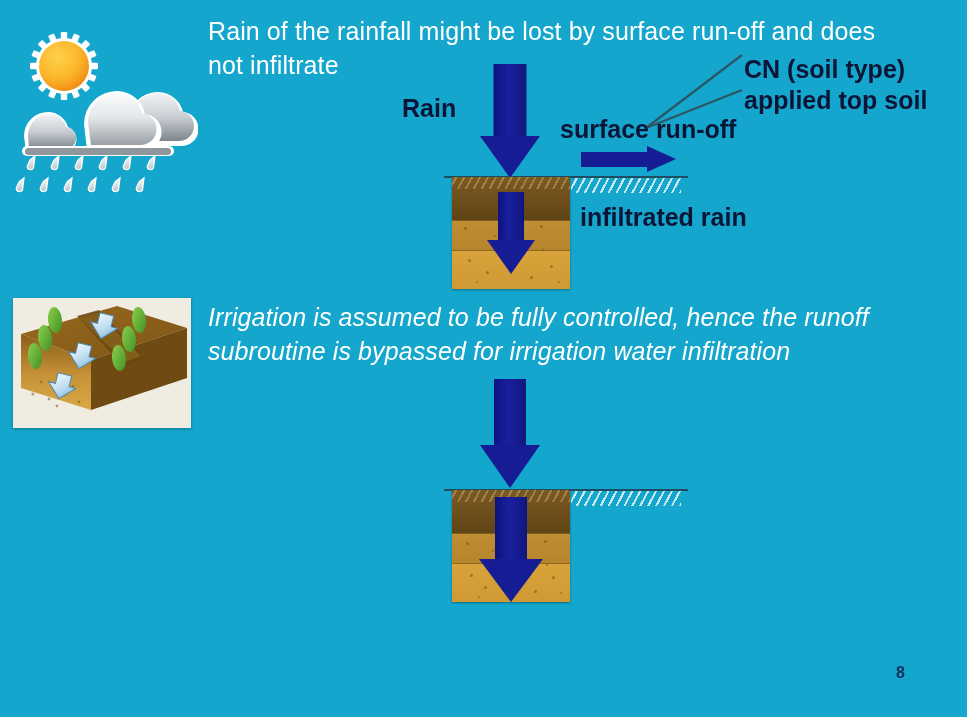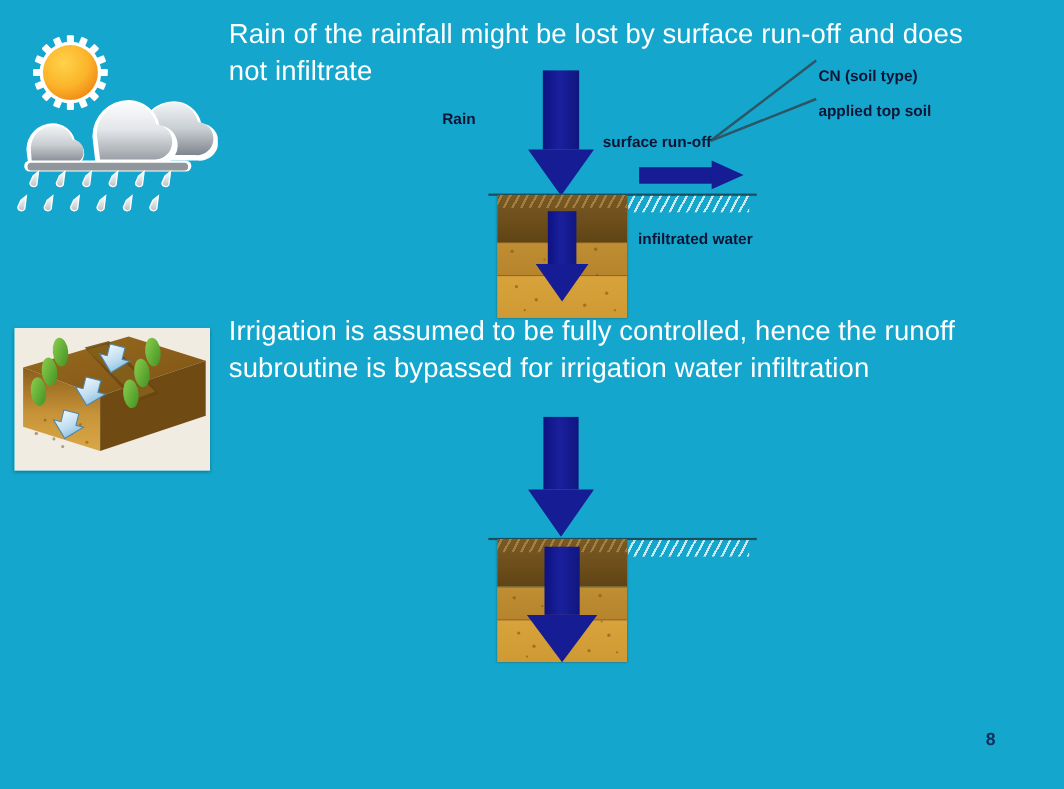--- a/index.html
+++ b/index.html
@@ -24,40 +24,40 @@
     color: #ffffff;
     font-size: 25px;
     line-height: 34px;
     font-weight: 400;
     letter-spacing: .1px;
     white-space: pre-line;
   }
   .dark-label {
     position: absolute;
     color: #0d1536;
-    font-size: 14px;
+    font-size: 25px;
     font-weight: bold;
     line-height: 28px;
     white-space: pre-line;
   }
   #page-number {
     position: absolute;
     right: 62px;
     bottom: 35px;
     color: #10305c;
     font-size: 16px;
     font-weight: bold;
   }
 
   
   #headline-rainfall { left: 208px; top: 14px; width: 680px; }
-  #headline-irrigation { left: 208px; top: 284px; width: 730px; }
+  #headline-irrigation { left: 208px; top: 300px; width: 730px; font-style: italic; }
 
   #label-rain { left: 402px; top: 94px; }
-  #label-surface-runoff { left: 548px; top: 115px; }
+  #label-surface-runoff { left: 560px; top: 115px; }
   #label-cn { left: 744px; top: 55px; }
   #label-wetness { left: 744px; top: 86px; }
   #label-infiltrated-rain { left: 580px; top: 203px; }
   #label-applied-irrigation { left: 552px; top: 392px; }
   #label-infiltrated-irrigation { left: 596px; top: 521px; }
 
   
   .soil-block {
     position: absolute;
     width: 118px;
@@ -346,21 +346,21 @@
     <div class="soil-speck" style="left:106px;top:104px;width:2px;height:2px"></div>
     <div class="soil-speck" style="left:24px;top:104px;width:2px;height:2px"></div>
     <div class="soil-speck" style="left:90px;top:72px;width:2px;height:2px"></div>
   </div>
 
   <div class="arrow-down" id="arrow-infiltrated-rain">
     <div class="arrow-shaft"></div>
     <div class="arrow-head"></div>
   </div>
 
-  <div class="dark-label" id="label-infiltrated-rain">infiltrated water</div>
+  <div class="dark-label" id="label-infiltrated-rain">infiltrated rain</div>
 
   <div id="irrigation-field-icon">
     <svg viewBox="0 0 178 130" width="178" height="130" aria-hidden="true">
       <defs>
         <linearGradient id="fieldTop" x1="0" y1="0" x2="1" y2="1">
           <stop offset="0%" stop-color="#9a6b20"></stop>
           <stop offset="100%" stop-color="#7d5415"></stop>
         </linearGradient>
         <linearGradient id="fieldSide" x1="0" y1="0" x2="0" y2="1">
           <stop offset="0%" stop-color="#8a5d1a"></stop>

